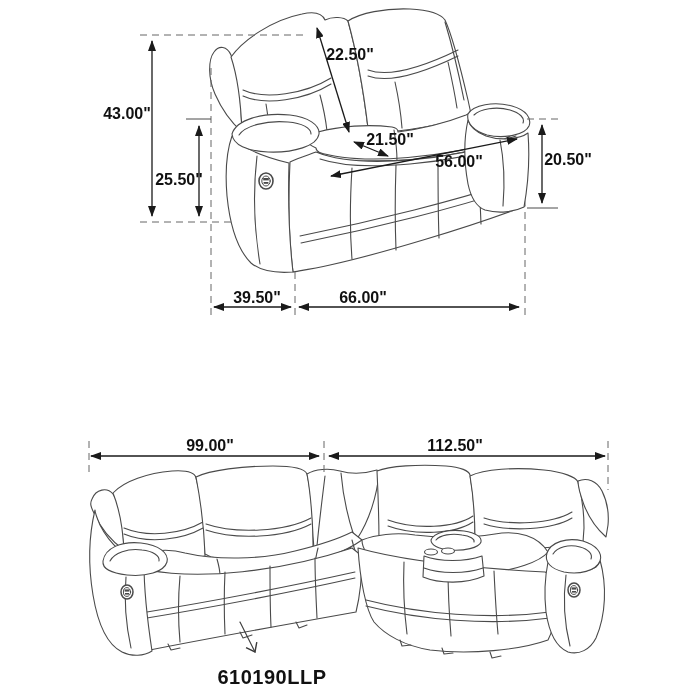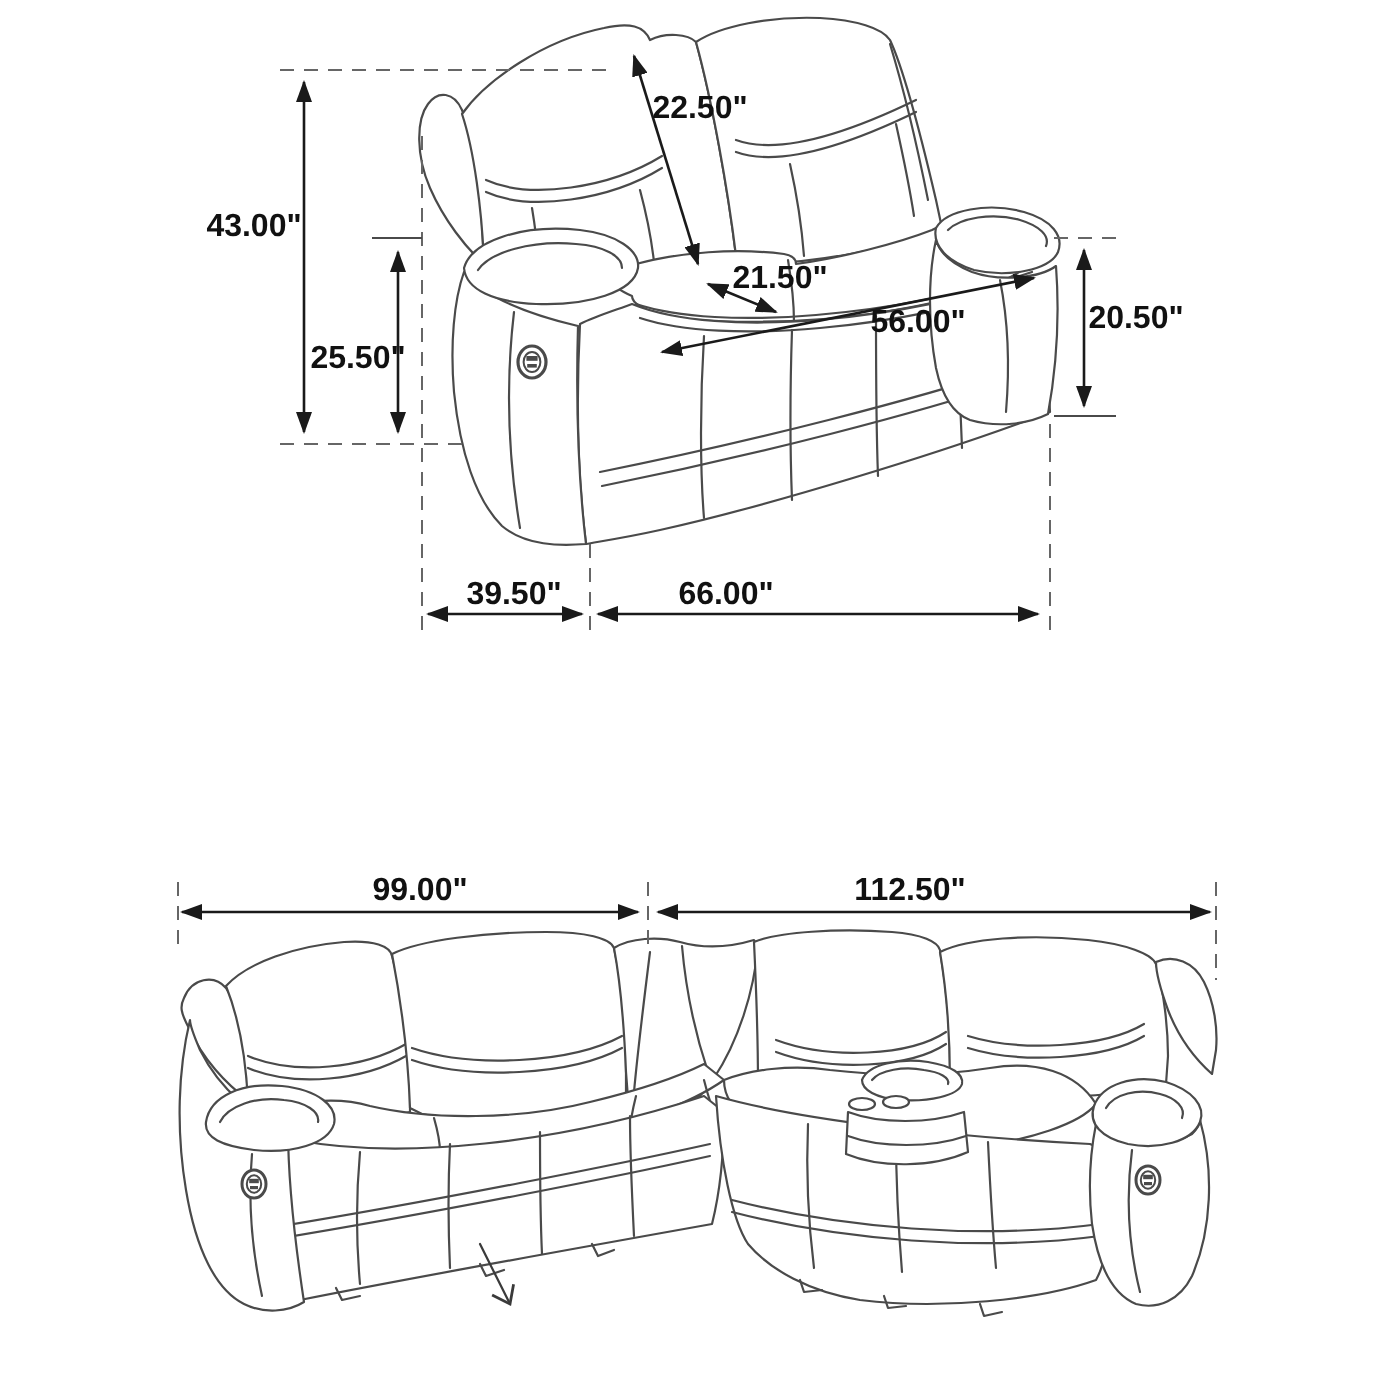--- a/index.html
+++ b/index.html
@@ -193,14 +193,15 @@
   <div class="dim" style="left:127px;top:114px">43.00"</div>
   <div class="dim" style="left:179px;top:180px">25.50"</div>
   <div class="dim" style="left:350px;top:55px">22.50"</div>
   <div class="dim" style="left:390px;top:140px">21.50"</div>
   <div class="dim" style="left:459px;top:162px">56.00"</div>
   <div class="dim" style="left:568px;top:160px">20.50"</div>
   <div class="dim" style="left:257px;top:298px">39.50"</div>
   <div class="dim" style="left:363px;top:298px">66.00"</div>
   <div class="dim" style="left:210px;top:446px">99.00"</div>
   <div class="dim" style="left:455px;top:446px">112.50"</div>
+  <div class="dim code" style="left:272px;top:677px">610190LLP</div>
 
 </div>
 
 </body></html>

